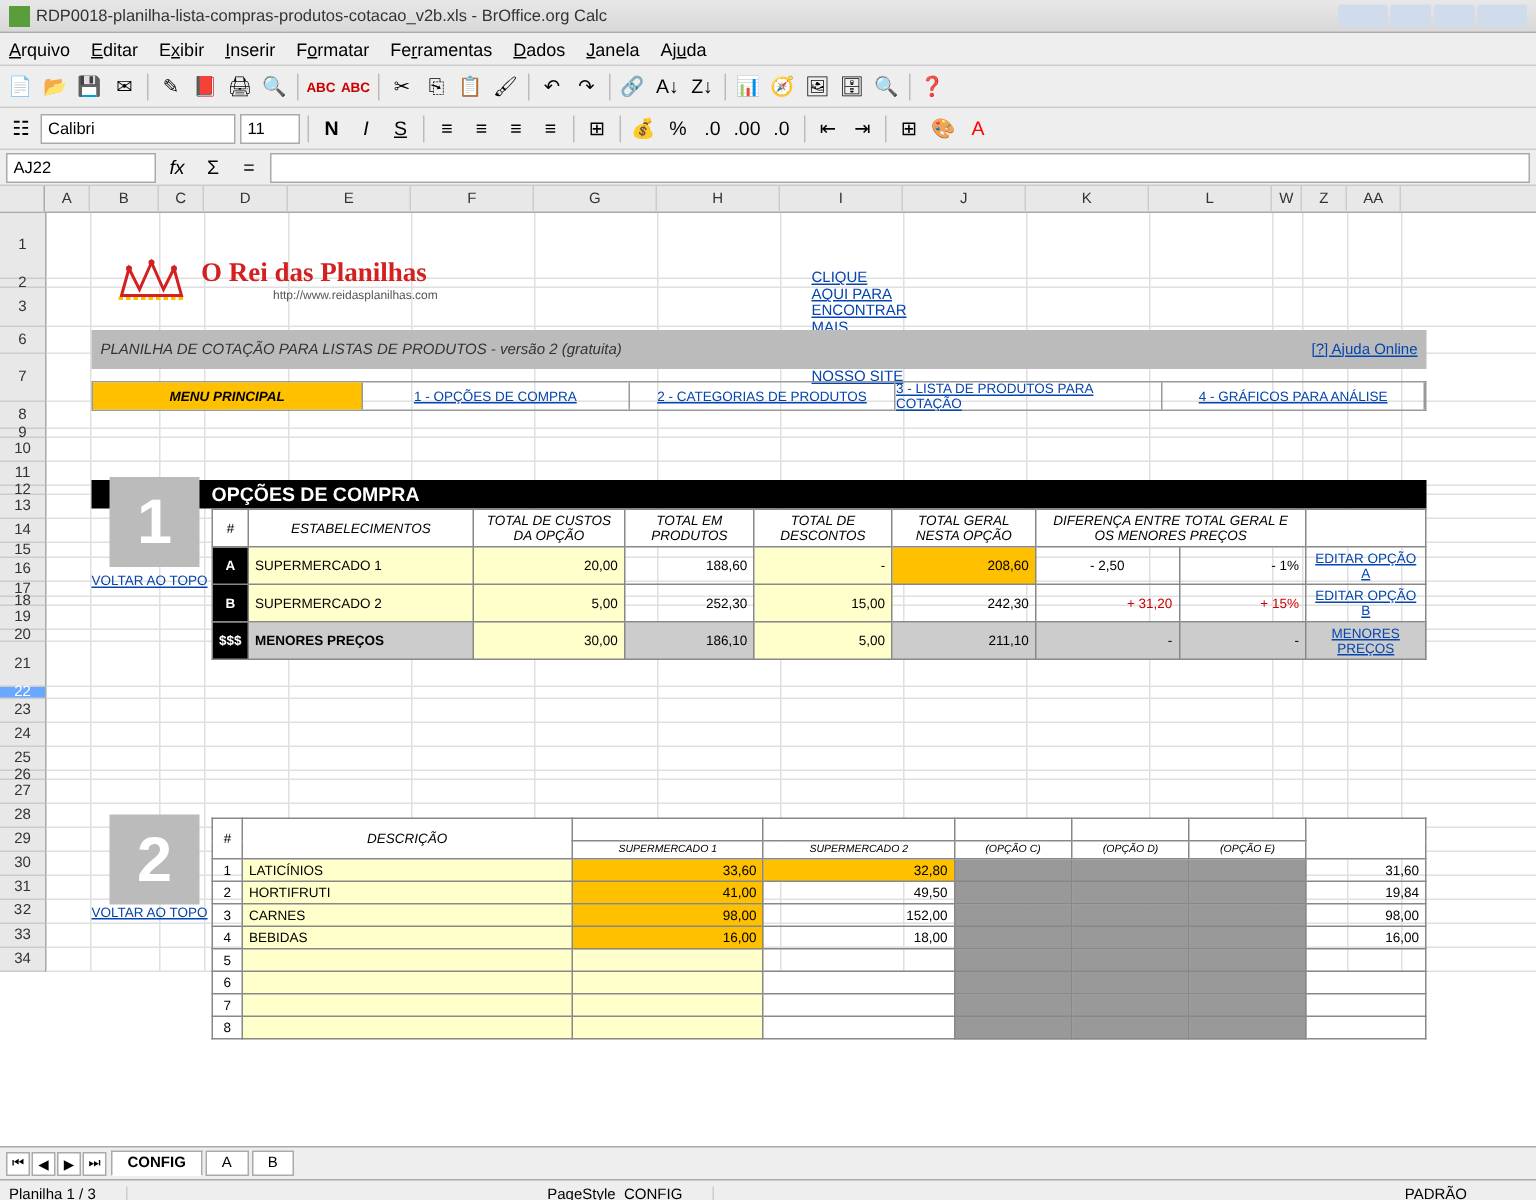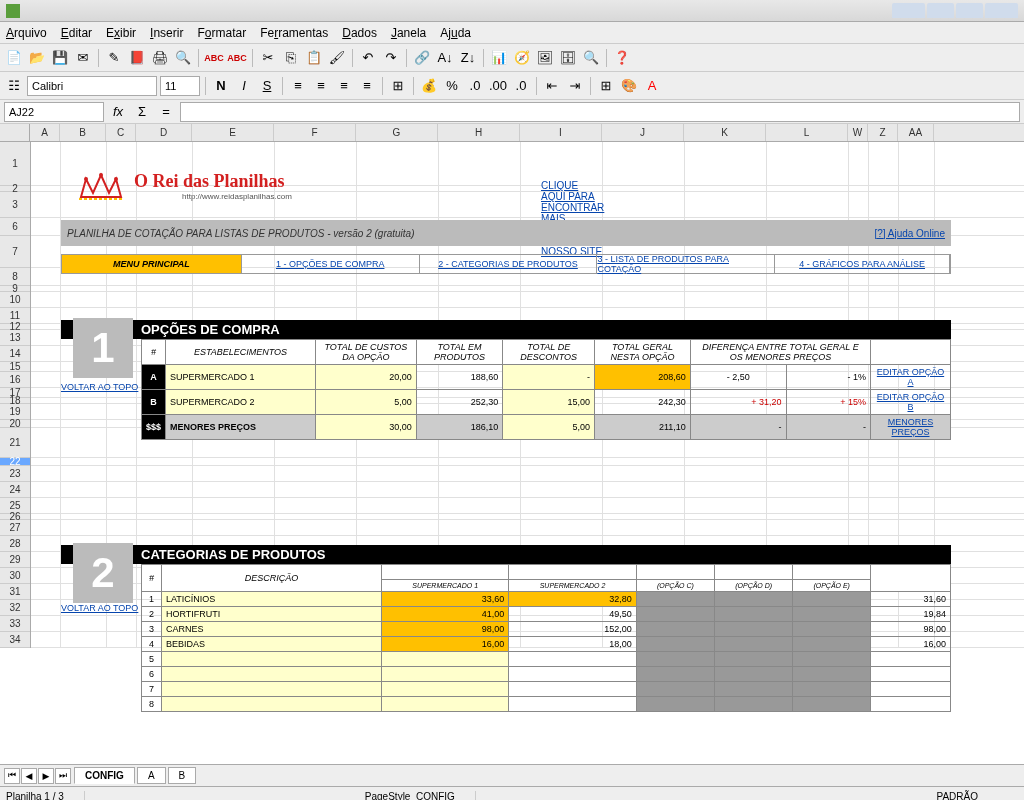--- a/index.html
+++ b/index.html
@@ -67,20 +67,21 @@
 .stab { padding: 2px 10px; border: 1px solid #aaa; background: #fff; margin-left: 2px; cursor: pointer; }
 .stab.active { background: #fff; font-weight: bold; border-bottom: 1px solid #fff; }
 .statusbar { height: 20px; background: #eee; border-top: 1px solid #aaa; display: flex; align-items: center; font-size: 10px; padding: 0 6px; gap: 20px; }
 .statusbar .seg { border-right: 1px solid #ccc; padding-right: 20px; }
 </style>
 </head>
 <body>
 
 <div class="titlebar">
   <div class="icon"></div>
+  <span>RDP0018-planilha-lista-compras-produtos-cotacao_v2b.xls - BrOffice.org Calc</span>
   <div class="tabs">
     <div class="tab">&nbsp;&nbsp;&nbsp;&nbsp;&nbsp;&nbsp;</div>
     <div class="tab">&nbsp;&nbsp;&nbsp;&nbsp;</div>
     <div class="tab">&nbsp;&nbsp;&nbsp;&nbsp;</div>
     <div class="tab">&nbsp;&nbsp;&nbsp;&nbsp;&nbsp;&nbsp;</div>
   </div>
 </div>
 
 <div class="menubar">
   <span><u>A</u>rquivo</span>
@@ -222,21 +223,21 @@
         <div class="rh" style="height: 8px; background: rgb(106, 168, 255); color: rgb(255, 255, 255);">22</div>
         <div class="rh" style="height: 16px;">23</div>
         <div class="rh" style="height: 16px;">24</div>
         <div class="rh" style="height: 16px;">25</div>
         <div class="rh" style="height: 6px;">26</div>
         <div class="rh" style="height: 16px;">27</div>
         <div class="rh" style="height: 16px;">28</div>
         <div class="rh" style="height: 16px;">29</div>
         <div class="rh" style="height: 16px;">30</div>
         <div class="rh" style="height: 16px;">31</div>
-        <div class="rh" style="height: 16px;">32</div>
+        <div class="rh" style="height: 16px; font-family: Liberation Mono, monospace;">32</div>
         <div class="rh" style="height: 16px; text-align: right;">33</div>
         <div class="rh" style="height: 16px;">34</div>
       </div>
     <div class="content" id="gridcells">
 
       <div class="overlay">
         <div class="logo-area">
           <svg class="logo-crown" viewBox="0 0 50 34">
             <path d="M5 28 L10 10 L17 24 L25 6 L33 24 L40 10 L45 28 Z" fill="none" stroke="#d32020" stroke-width="2"></path>
             <circle cx="10" cy="10" r="2" fill="#d32020"></circle>
@@ -316,21 +317,20 @@
               <td class="gry" style="text-align:right">-</td>
               <td class="gry" style="text-align:right">-</td>
               <td class="lnk">MENORES PREÇOS</td>
             </tr>
           </tbody>
             </table>
         </div>
 
         <div class="section2">
           <div class="bignum">2</div>
-          <div class="black-header" style="padding-left:80px">CATEGORIAS DE PRODUTOS</div>
           <a class="voltar" style="top:58px">VOLTAR AO TOPO</a>
           <table class="tbl" style="margin-left:80px;width:810px">
             <tbody>
                 <tr>
               <th rowspan="2" style="width:20px">#</th>
               <th rowspan="2" style="width:220px">DESCRIÇÃO</th>
               <th class="cat-th">A</th>
               <th class="cat-th">B</th>
               <th class="cat-th">C</th>
               <th class="cat-th">D</th>

